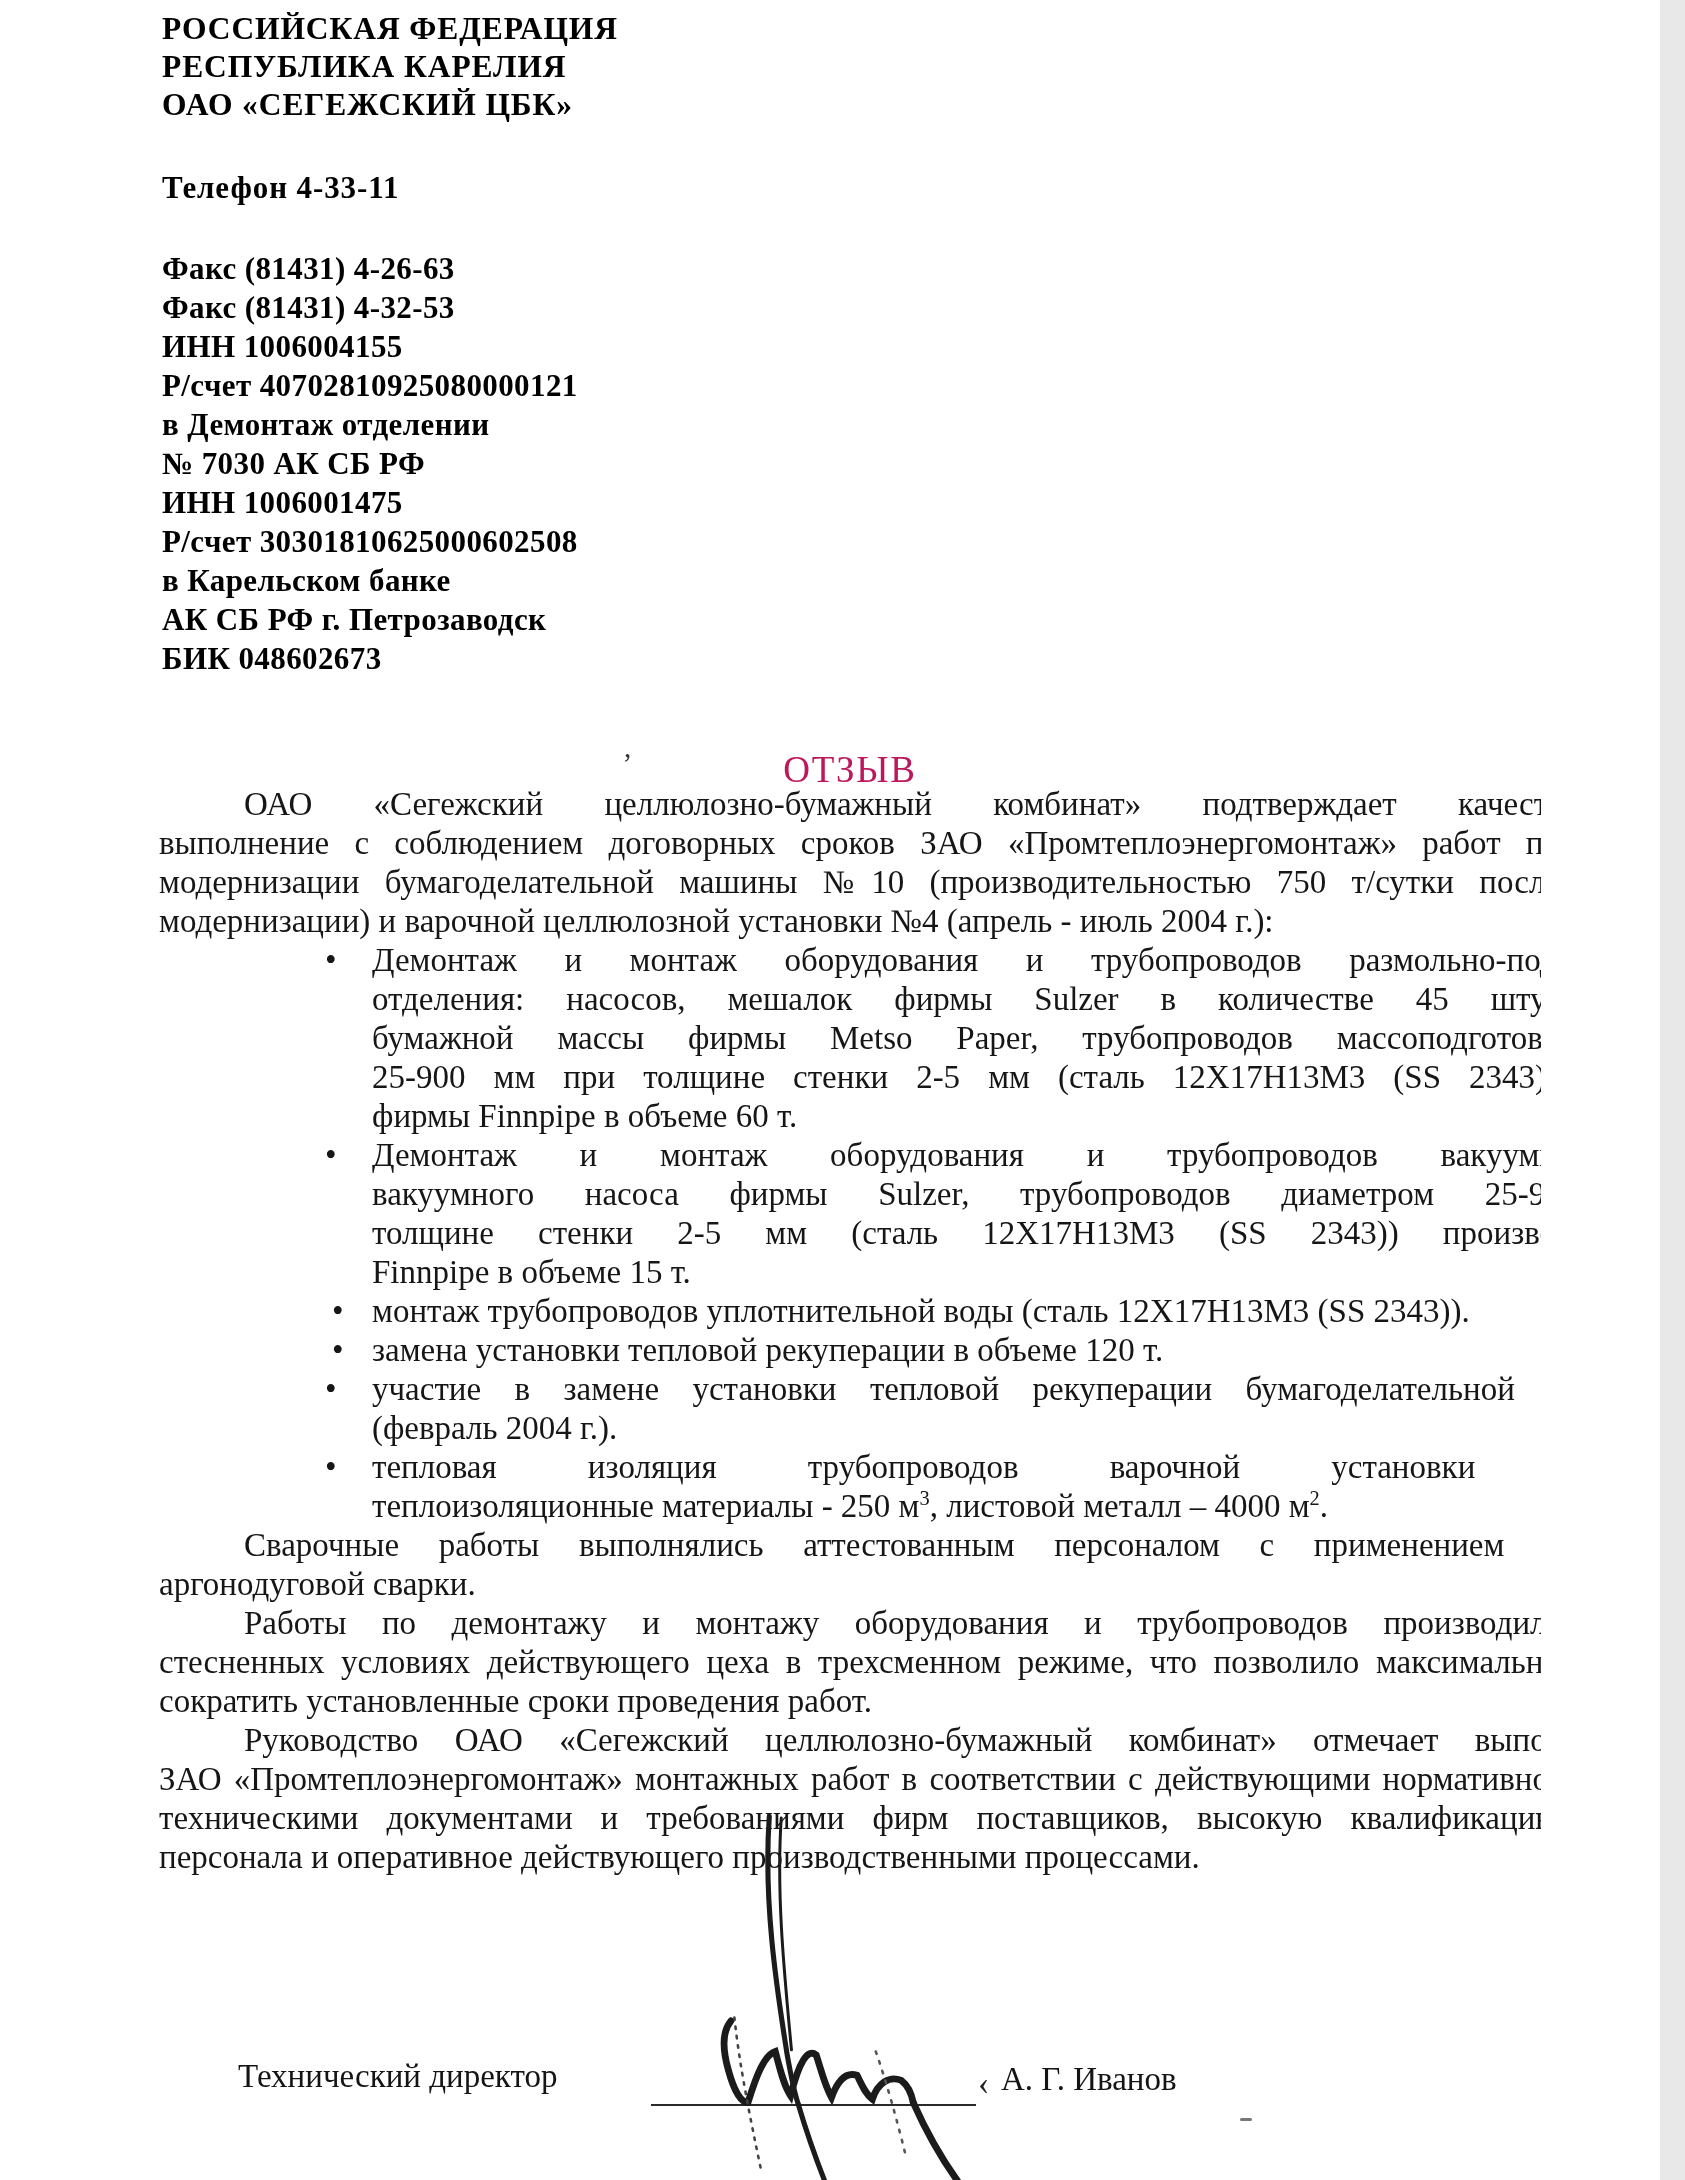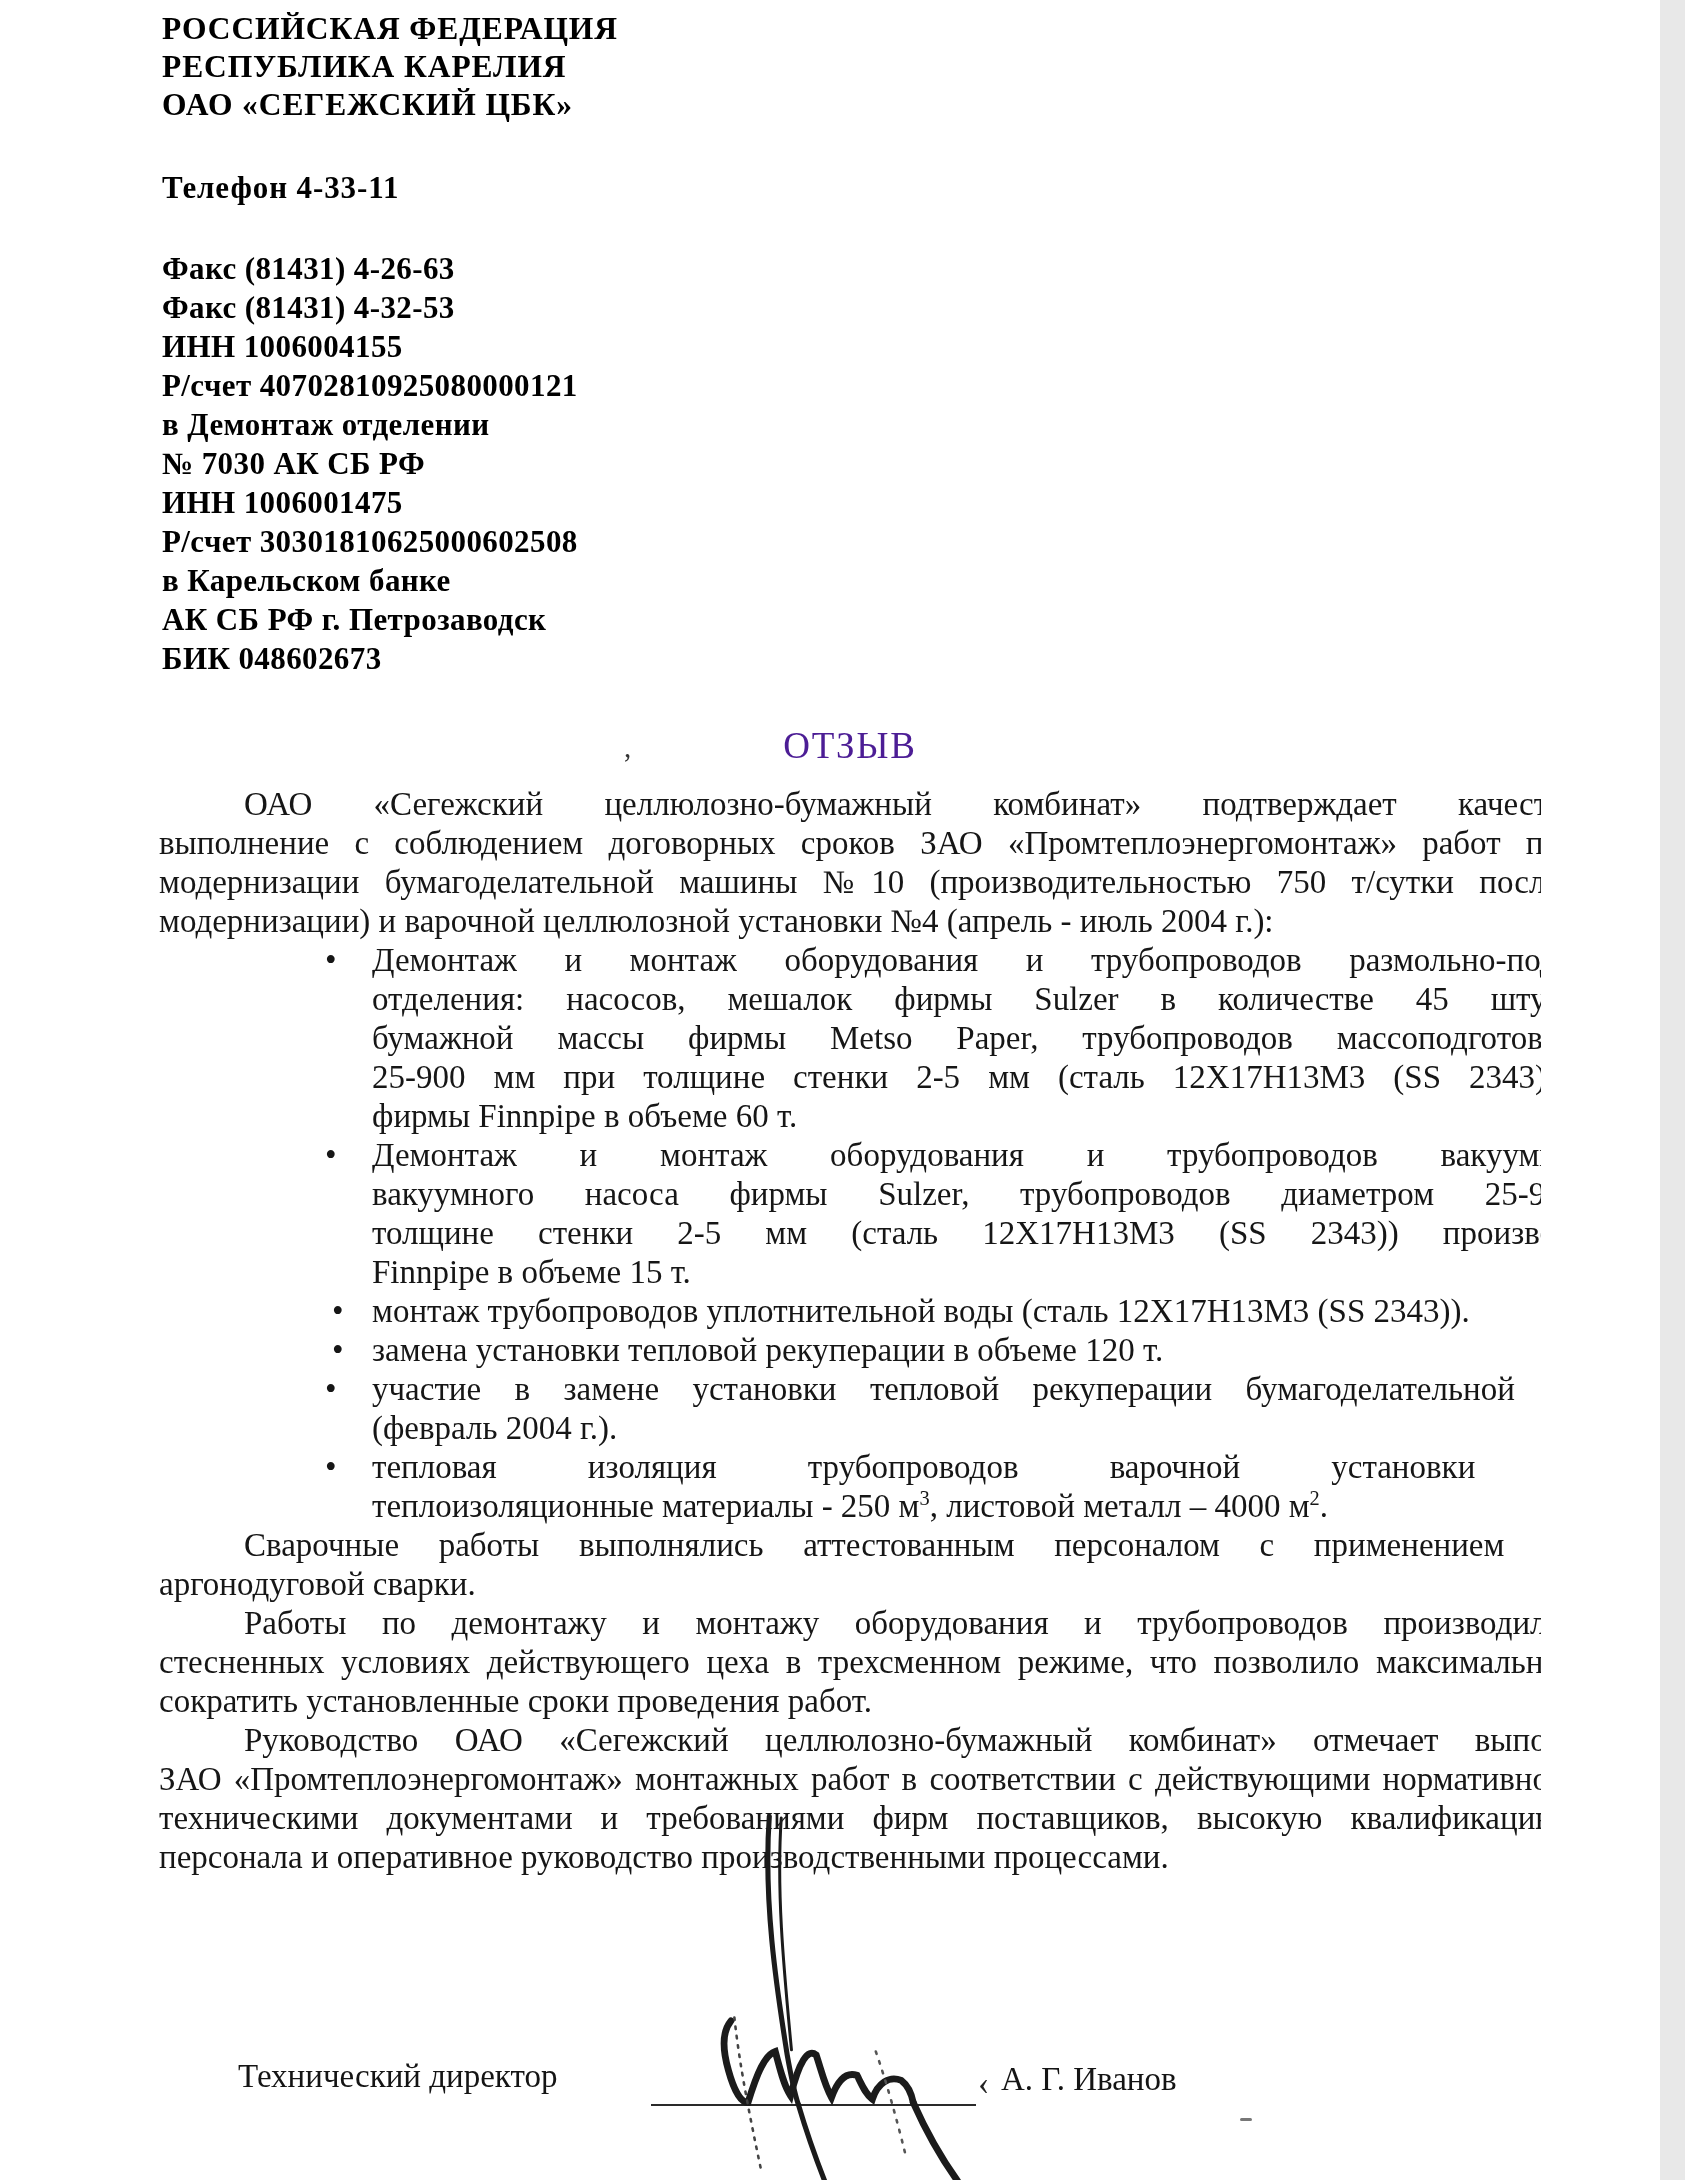--- a/index.html
+++ b/index.html
@@ -21,23 +21,23 @@
     position:absolute;left:162px;top:170px;
     font-size:31px;font-weight:700;letter-spacing:0.9px;color:#000;white-space:nowrap;
   }
   .bank{
     position:absolute;left:162px;top:249px;
     font-size:31px;font-weight:700;line-height:39px;
     letter-spacing:0.4px;color:#000;white-space:nowrap;
   }
   
   .title{
-    position:absolute;left:159px;top:724px;width:1382px;
+    position:absolute;left:159px;top:748px;width:1382px;
     text-align:center;font-size:37px;line-height:43px;
-    letter-spacing:1.7px;color:#4c1d95;
+    letter-spacing:1.7px;color:#be185d;
   }
   .commamark{
     position:absolute;left:624px;top:731px;font-size:29px;color:#333;
   }
   
   .textcol{
     position:absolute;left:159px;top:785px;width:1382px;height:1099px;
     overflow:hidden;font-size:33px;color:#161616;
   }
   .t-line{display:block;height:39px;line-height:39px;position:relative;}
@@ -118,21 +118,21 @@
     <div class="t-line j indent">Сварочные работы выполнялись аттестованным персоналом с применением ручной</div>
     <div class="t-line">аргонодуговой сварки.</div>
 
     <div class="t-line j indent">Работы по демонтажу и монтажу оборудования и трубопроводов производились в</div>
     <div class="t-line j">стесненных условиях действующего цеха в трехсменном режиме, что позволило максимально</div>
     <div class="t-line">сократить установленные сроки проведения работ.</div>
 
     <div class="t-line j indent">Руководство ОАО «Сегежский целлюлозно-бумажный комбинат» отмечает выполнение</div>
     <div class="t-line j">ЗАО «Промтеплоэнергомонтаж» монтажных работ в соответствии с действующими нормативно-</div>
     <div class="t-line j">техническими документами и требованиями фирм поставщиков, высокую квалификацию</div>
-    <div class="t-line">персонала и оперативное руководство производственными процессами.</div>
+    <div class="t-line">персонала и оперативное действующего производственными процессами.</div>
 
   </div>
 
   <div class="role">Технический директор</div>
   <div class="sigline"></div>
   <div class="tick">‹</div>
   <div class="name">А. Г. Иванов</div>
   <div class="speck"></div>
 
   <svg class="sig" width="1686" height="2181" viewBox="0 0 1979 2560" xmlns="http://www.w3.org/2000/svg">

